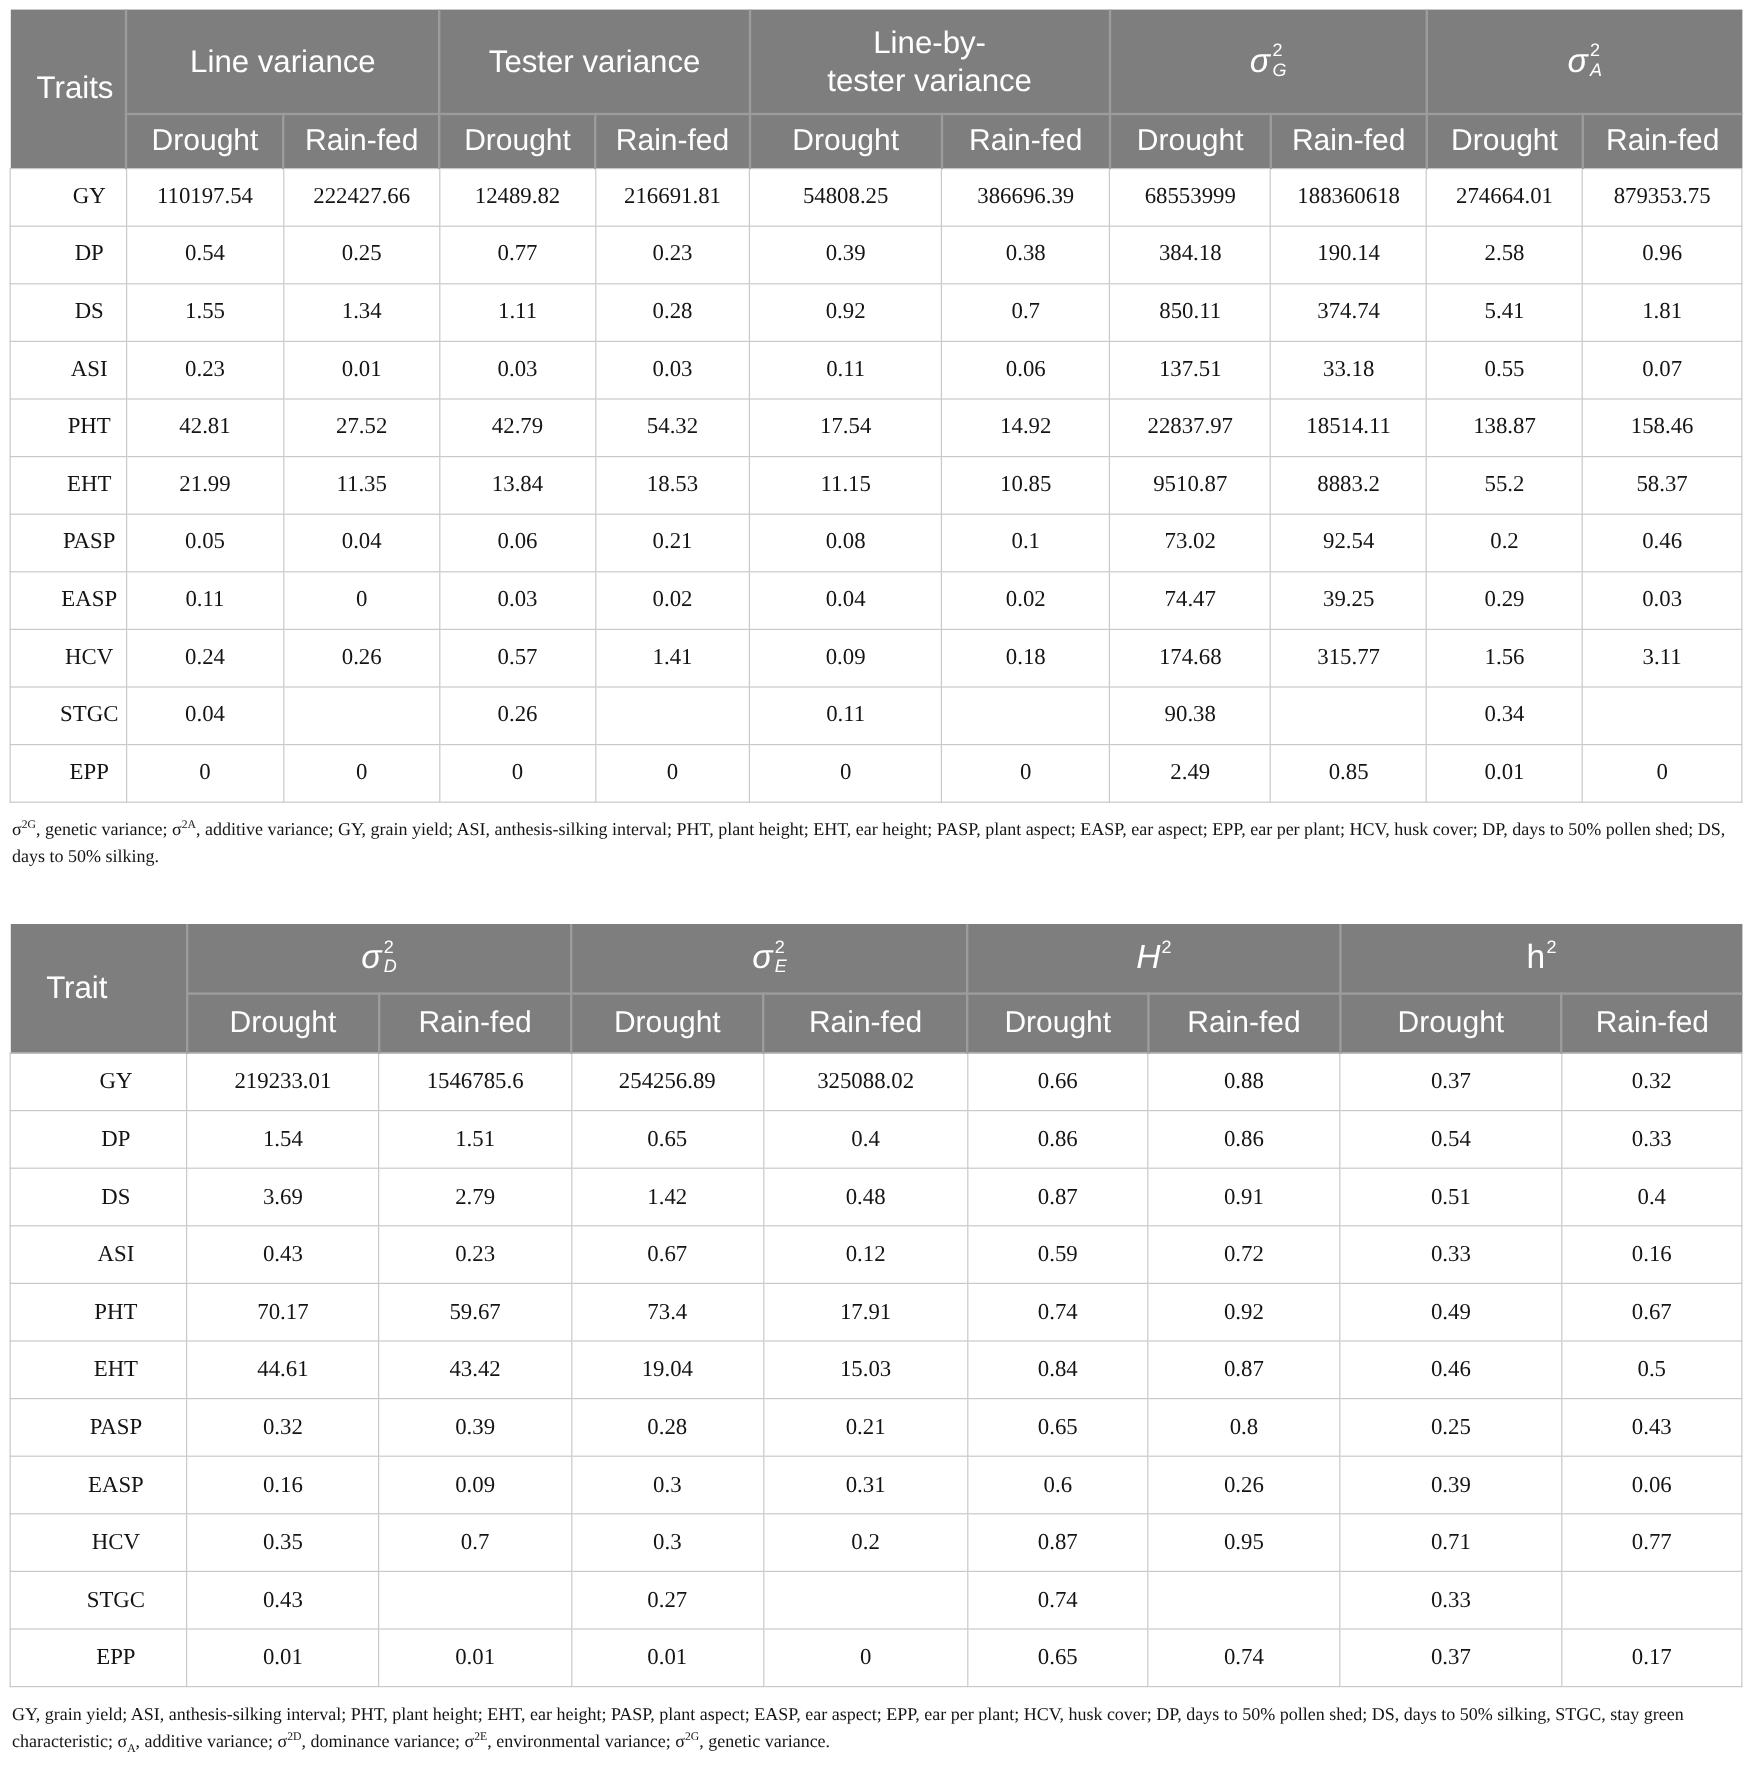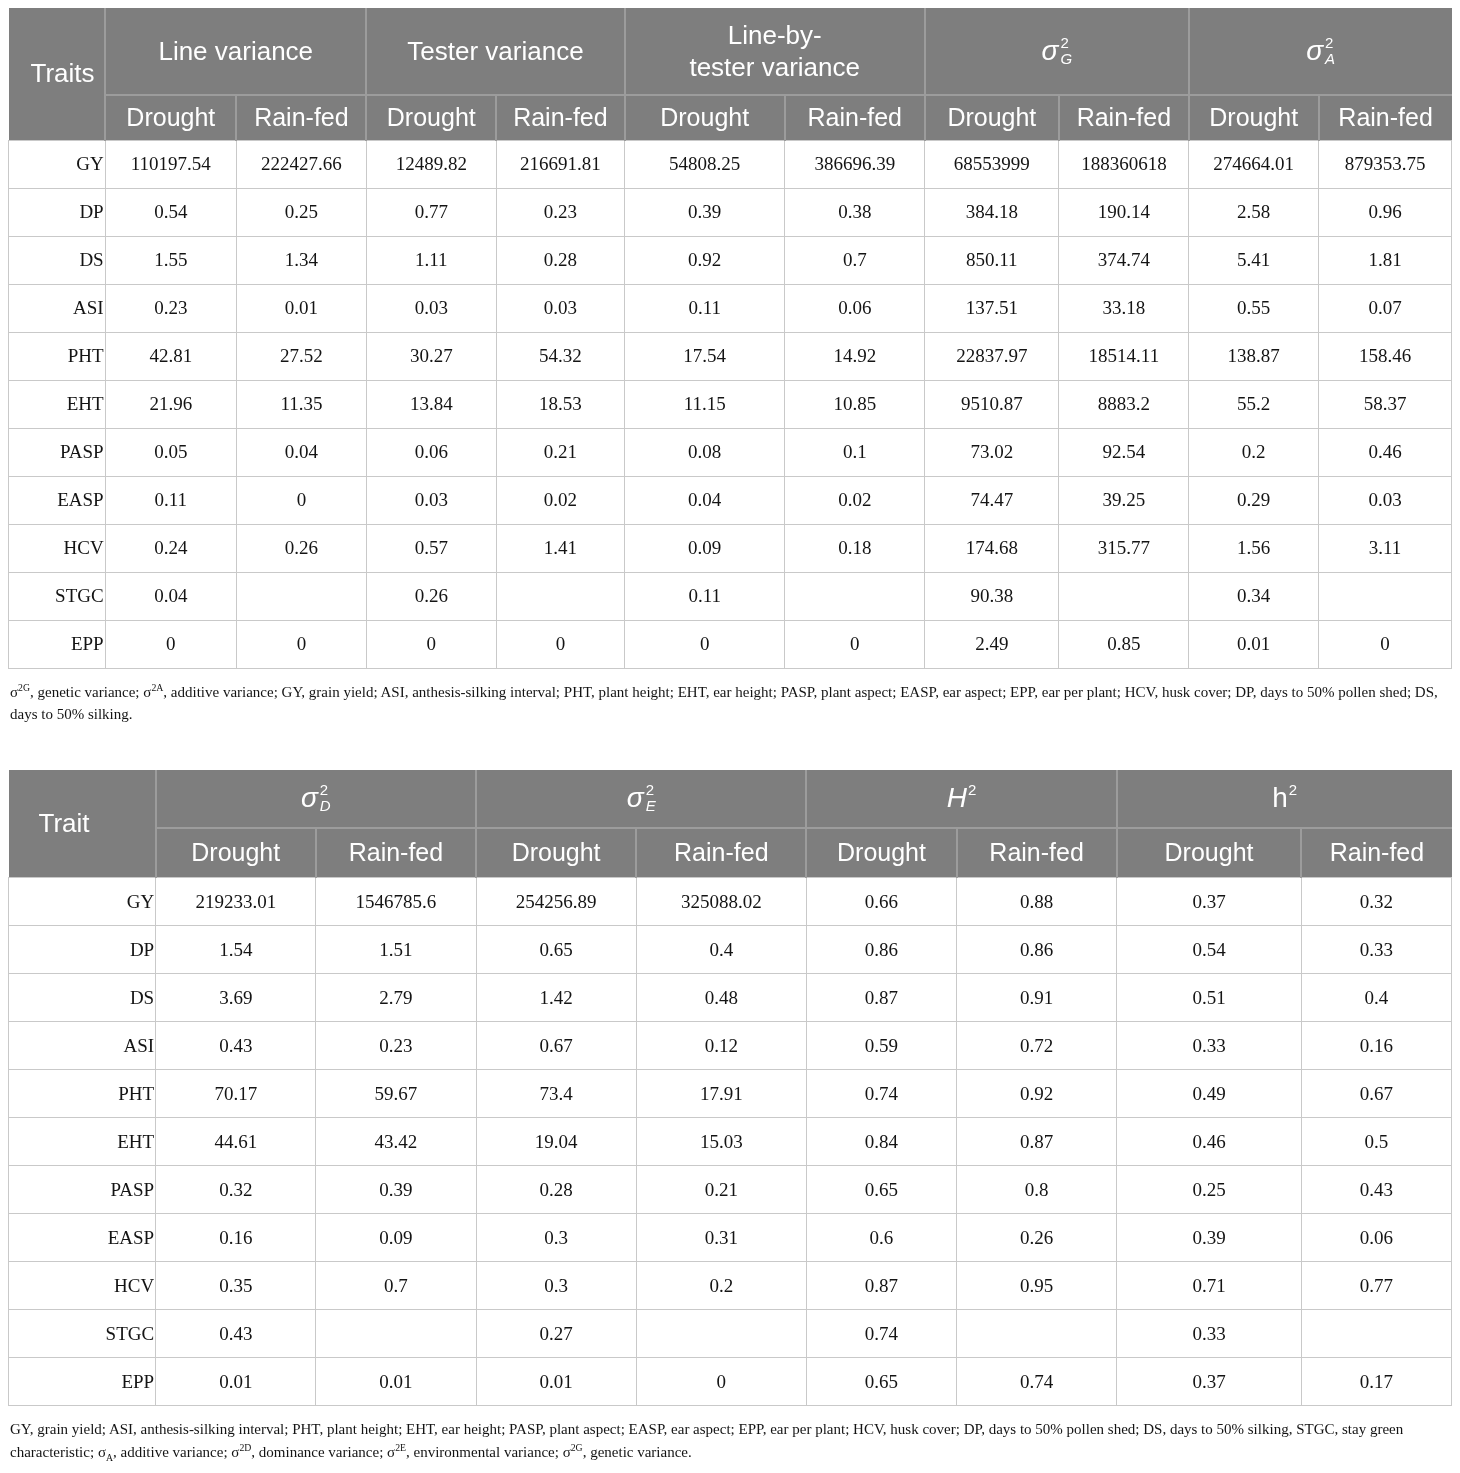--- a/index.html
+++ b/index.html
@@ -39,21 +39,21 @@
   .msym .base.up{font-style:normal;}
   .msym .stack{display:inline-flex;flex-direction:column;font-size:15px;line-height:1.05;margin-left:2px;text-align:left;}
   .msym .stack .ssub{font-style:italic;}
   .msym .pow{font-size:15px;position:relative;top:-9px;margin-left:1px;}
   
   tbody td{
     border:1px solid var(--body-border);height:48px;
     text-align:center;vertical-align:middle;
     font-family:"Liberation Serif",serif;font-size:19px;color:var(--body-text);
   }
-  tbody td.trait{text-align:right;padding-left:36px;font-family:Liberation Serif, serif;}
+  tbody td.trait{text-align:center;padding-left:36px;font-family:Liberation Serif, serif;}
   .t2 tbody td.trait{padding-left:30px;}
   
   .footnote{
     width:1444px;margin:12px 0 0 2px;
     font-family:"Liberation Serif",serif;font-size:15px;line-height:1.5;
     color:var(--body-text);
   }
   .footnote sup,.footnote sub{font-size:0.65em;line-height:0;}
   .tbl2{margin-top:44px;}
 </style>
@@ -168,32 +168,32 @@
         <td>0.06</td>
         <td>137.51</td>
         <td>33.18</td>
         <td>0.55</td>
         <td>0.07</td>
       </tr>
       <tr>
         <td class="trait">PHT</td>
         <td>42.81</td>
         <td>27.52</td>
-        <td>30.27</td>
+        <td>42.79</td>
         <td>54.32</td>
         <td>17.54</td>
         <td>14.92</td>
         <td>22837.97</td>
         <td>18514.11</td>
         <td>138.87</td>
         <td>158.46</td>
       </tr>
       <tr>
         <td class="trait">EHT</td>
-        <td>21.96</td>
+        <td>21.99</td>
         <td>11.35</td>
         <td>13.84</td>
         <td>18.53</td>
         <td>11.15</td>
         <td>10.85</td>
         <td>9510.87</td>
         <td>8883.2</td>
         <td>55.2</td>
         <td>58.37</td>
       </tr>

